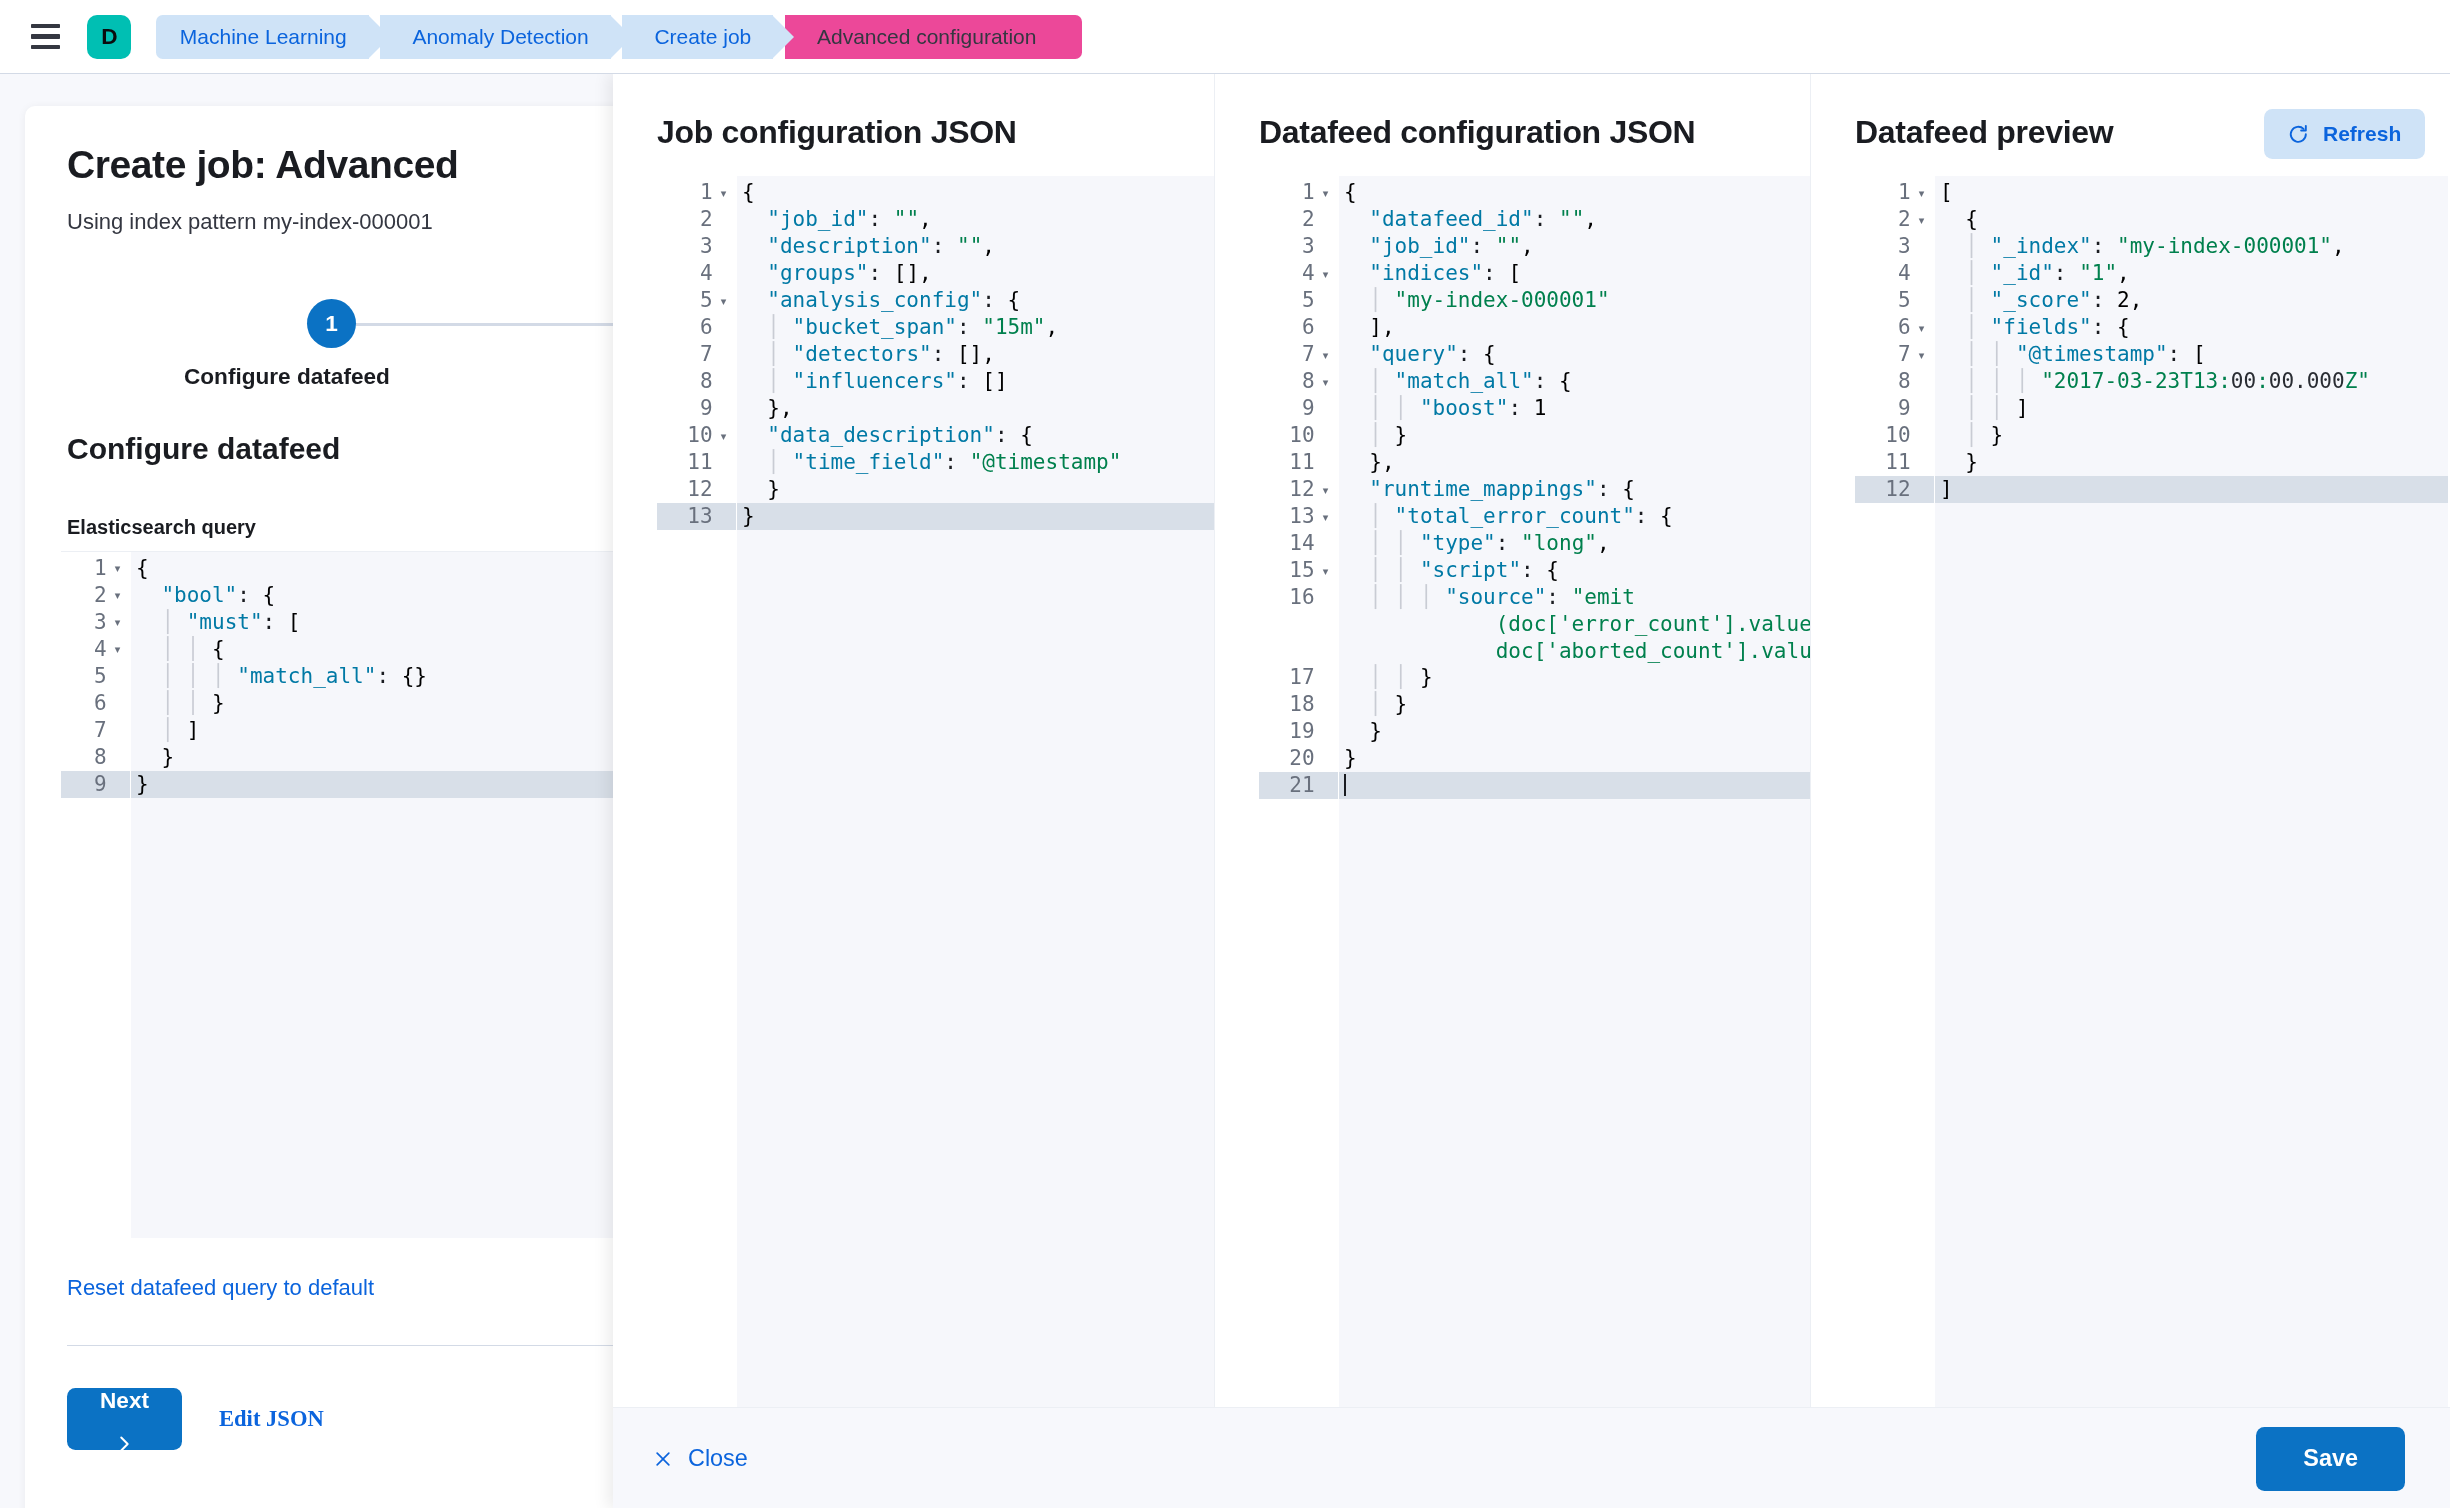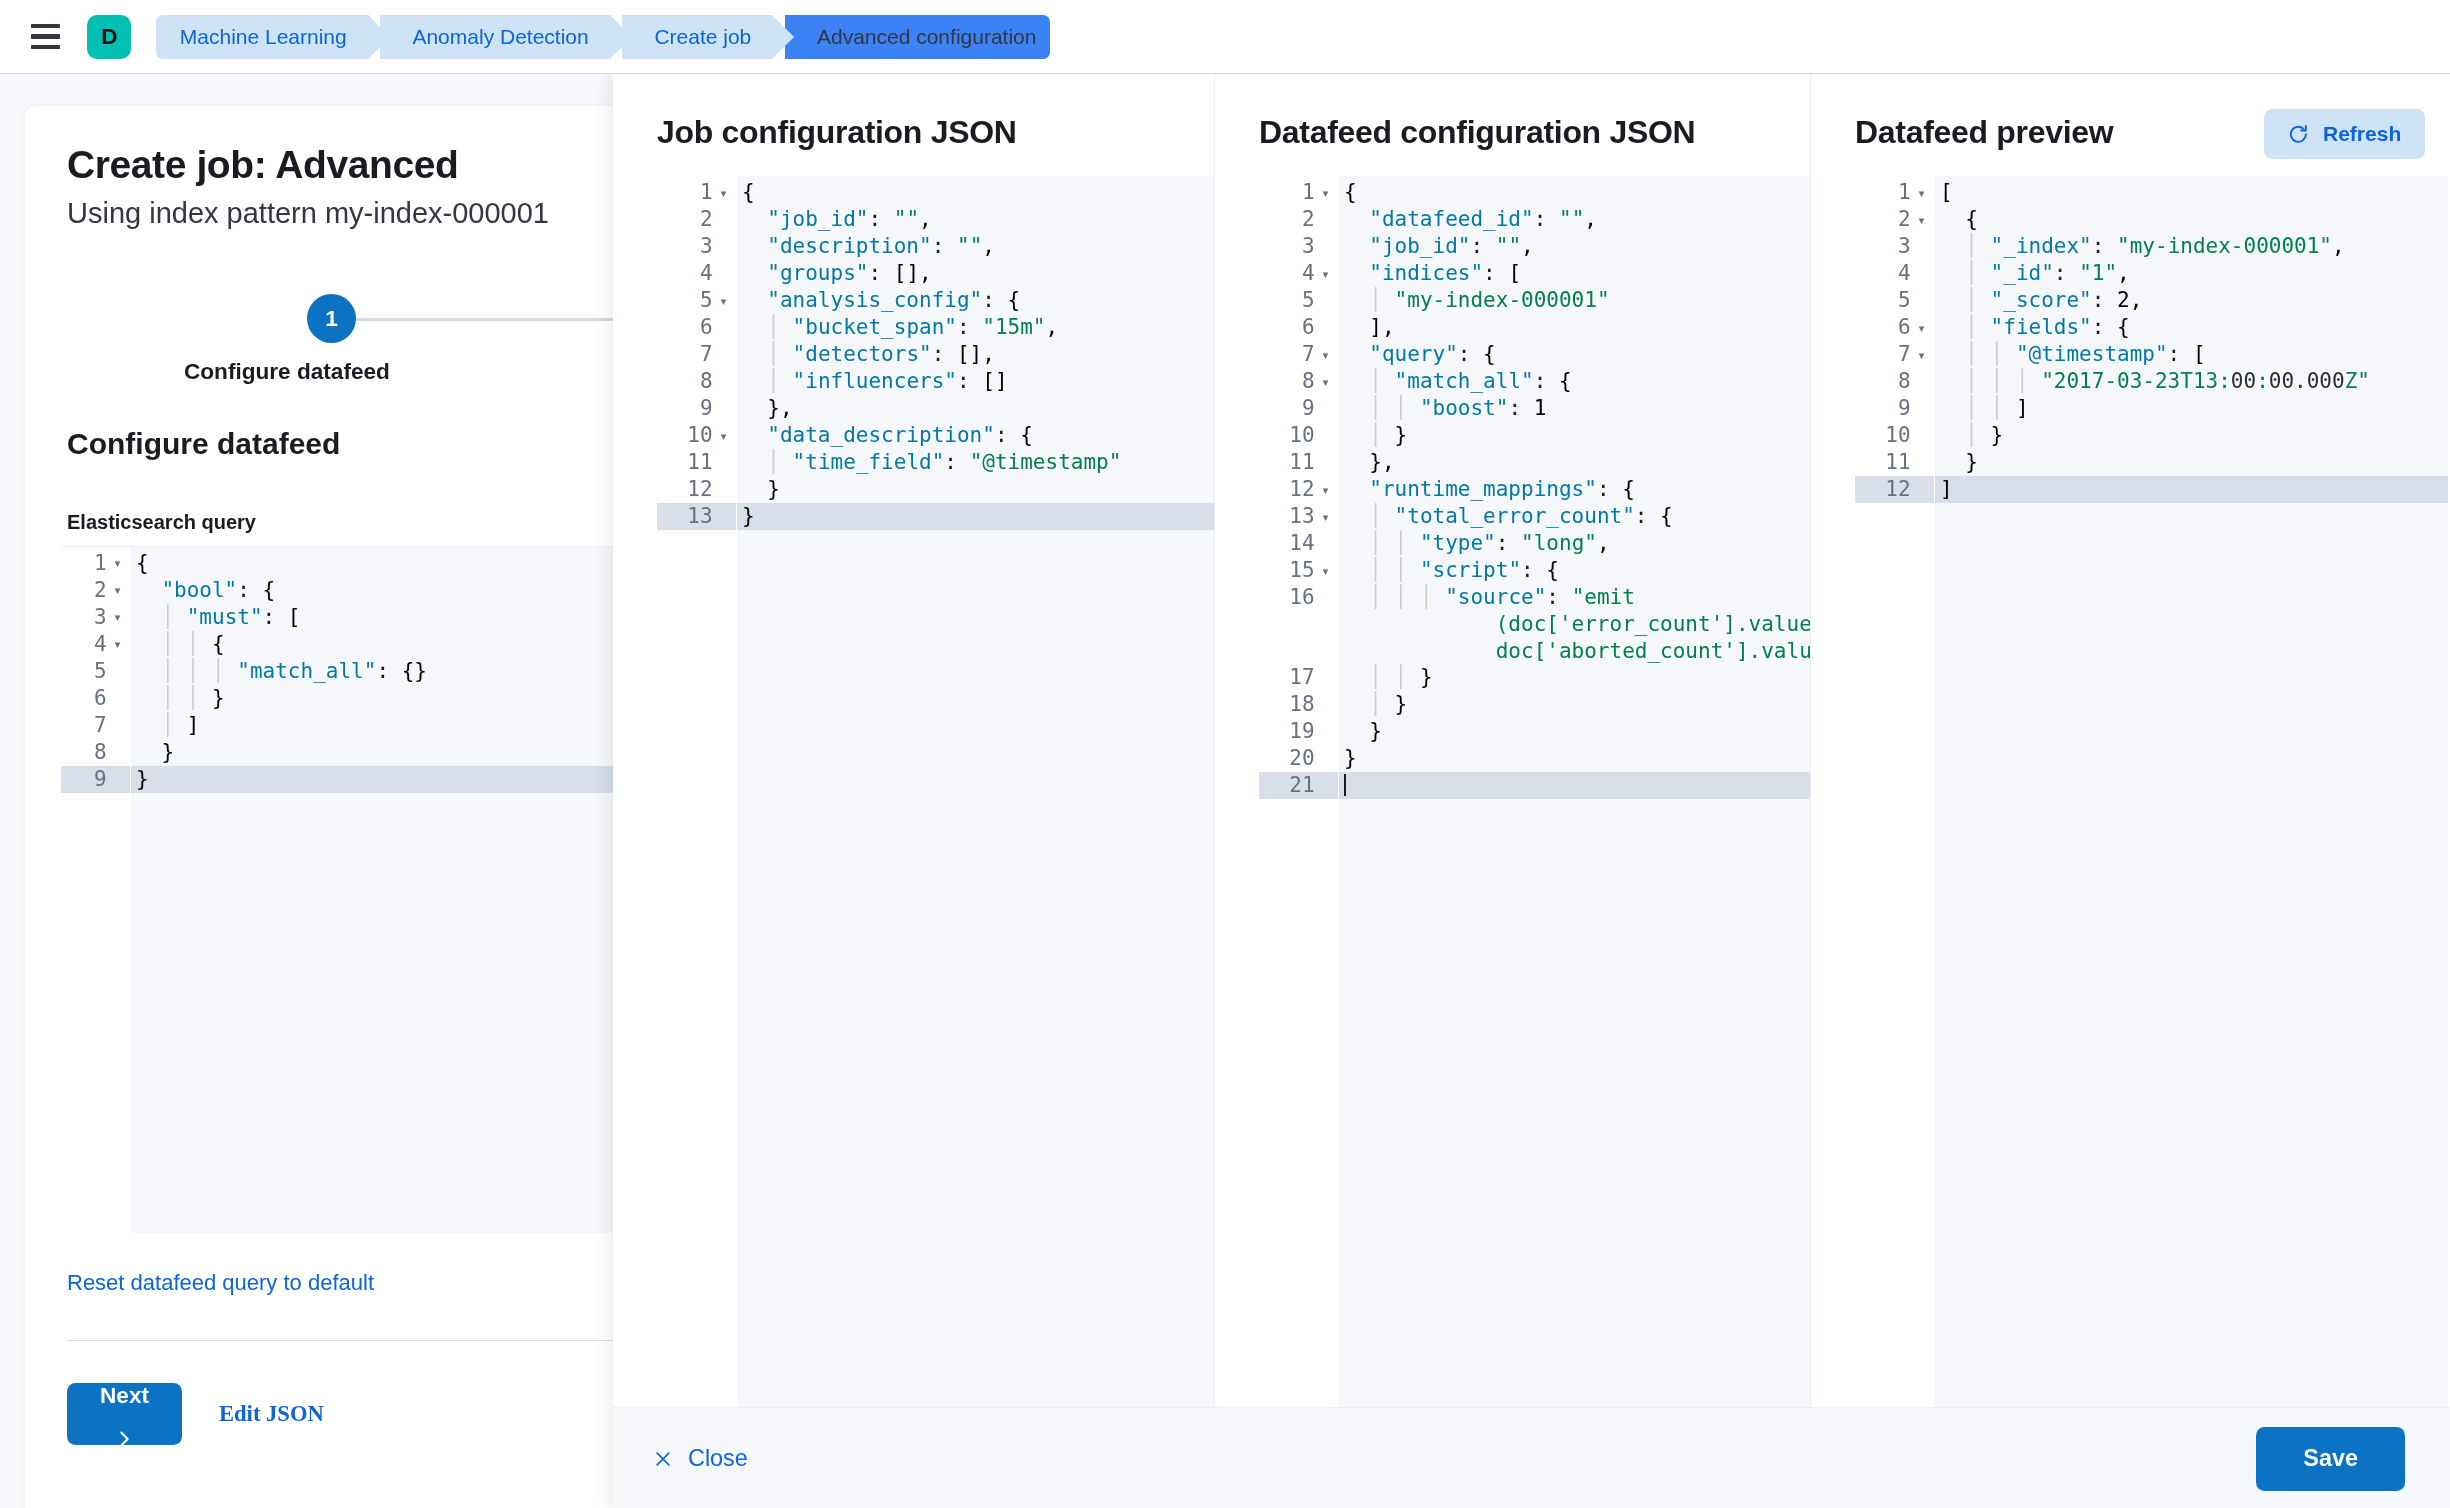--- a/index.html
+++ b/index.html
@@ -40,40 +40,40 @@
     white-space: nowrap;
   }
   .crumb:first-child { padding-left: 23.4px; border-radius: 6.7px 0 0 6.7px; }
   .crumb::after {
     content: ""; position: absolute; right: -21px; top: 0;
     width: 0; height: 0;
     border-top: 22px solid transparent; border-bottom: 22px solid transparent;
     border-left: 22px solid #cfe3f7; z-index: 2;
   }
   .crumb.last {
-    background: #3b82f6; color: #343741; padding-right: 14px;
+    background: #ec4899; color: #343741; padding-right: 46px;
     border-radius: 0 6.7px 6.7px 0; margin-right: 4px;
   }
   .crumb.last::after { display: none; }
 
   
   #page-body {
     position: absolute; left: 0; top: 74px; width: 2450px; height: 1435px;
     background: #f7f8fc;
   }
   #left-panel {
     position: absolute; left: 25px; top: 32px;
     width: 653px; height: 1413px;
     background: #ffffff; border-radius: 10px;
     box-shadow: 0 1.7px 8.4px rgba(0,0,0,.06);
     padding: 37px 0 0 42px;
     overflow: hidden;
   }
   #page-title { font-size: 39px; font-weight: 700; color: #1a1c21; letter-spacing: -0.4px; }
-  #page-subtitle { font-size: 29px; color: #343741; margin-top: 10px; }
+  #page-subtitle { font-size: 22px; color: #343741; margin-top: 22px; }
 
   #step-track { position: relative; margin-top: 64px; height: 50px; }
   #step-line { position: absolute; left: 289px; top: 24px; right: -84px; height: 3.3px; background: #d3dae6; }
   #step-circle {
     position: absolute; left: 240px; top: 0; width: 49px; height: 49px;
     border-radius: 50%; background: #0b72c4; color: #fff;
     font-size: 22.6px; font-weight: 600;
     display: flex; align-items: center; justify-content: center;
   }
   #step-label { margin-top: 15px; text-align: left; padding-left: 117px; font-size: 22.6px; font-weight: 700; color: #1a1c21; }

